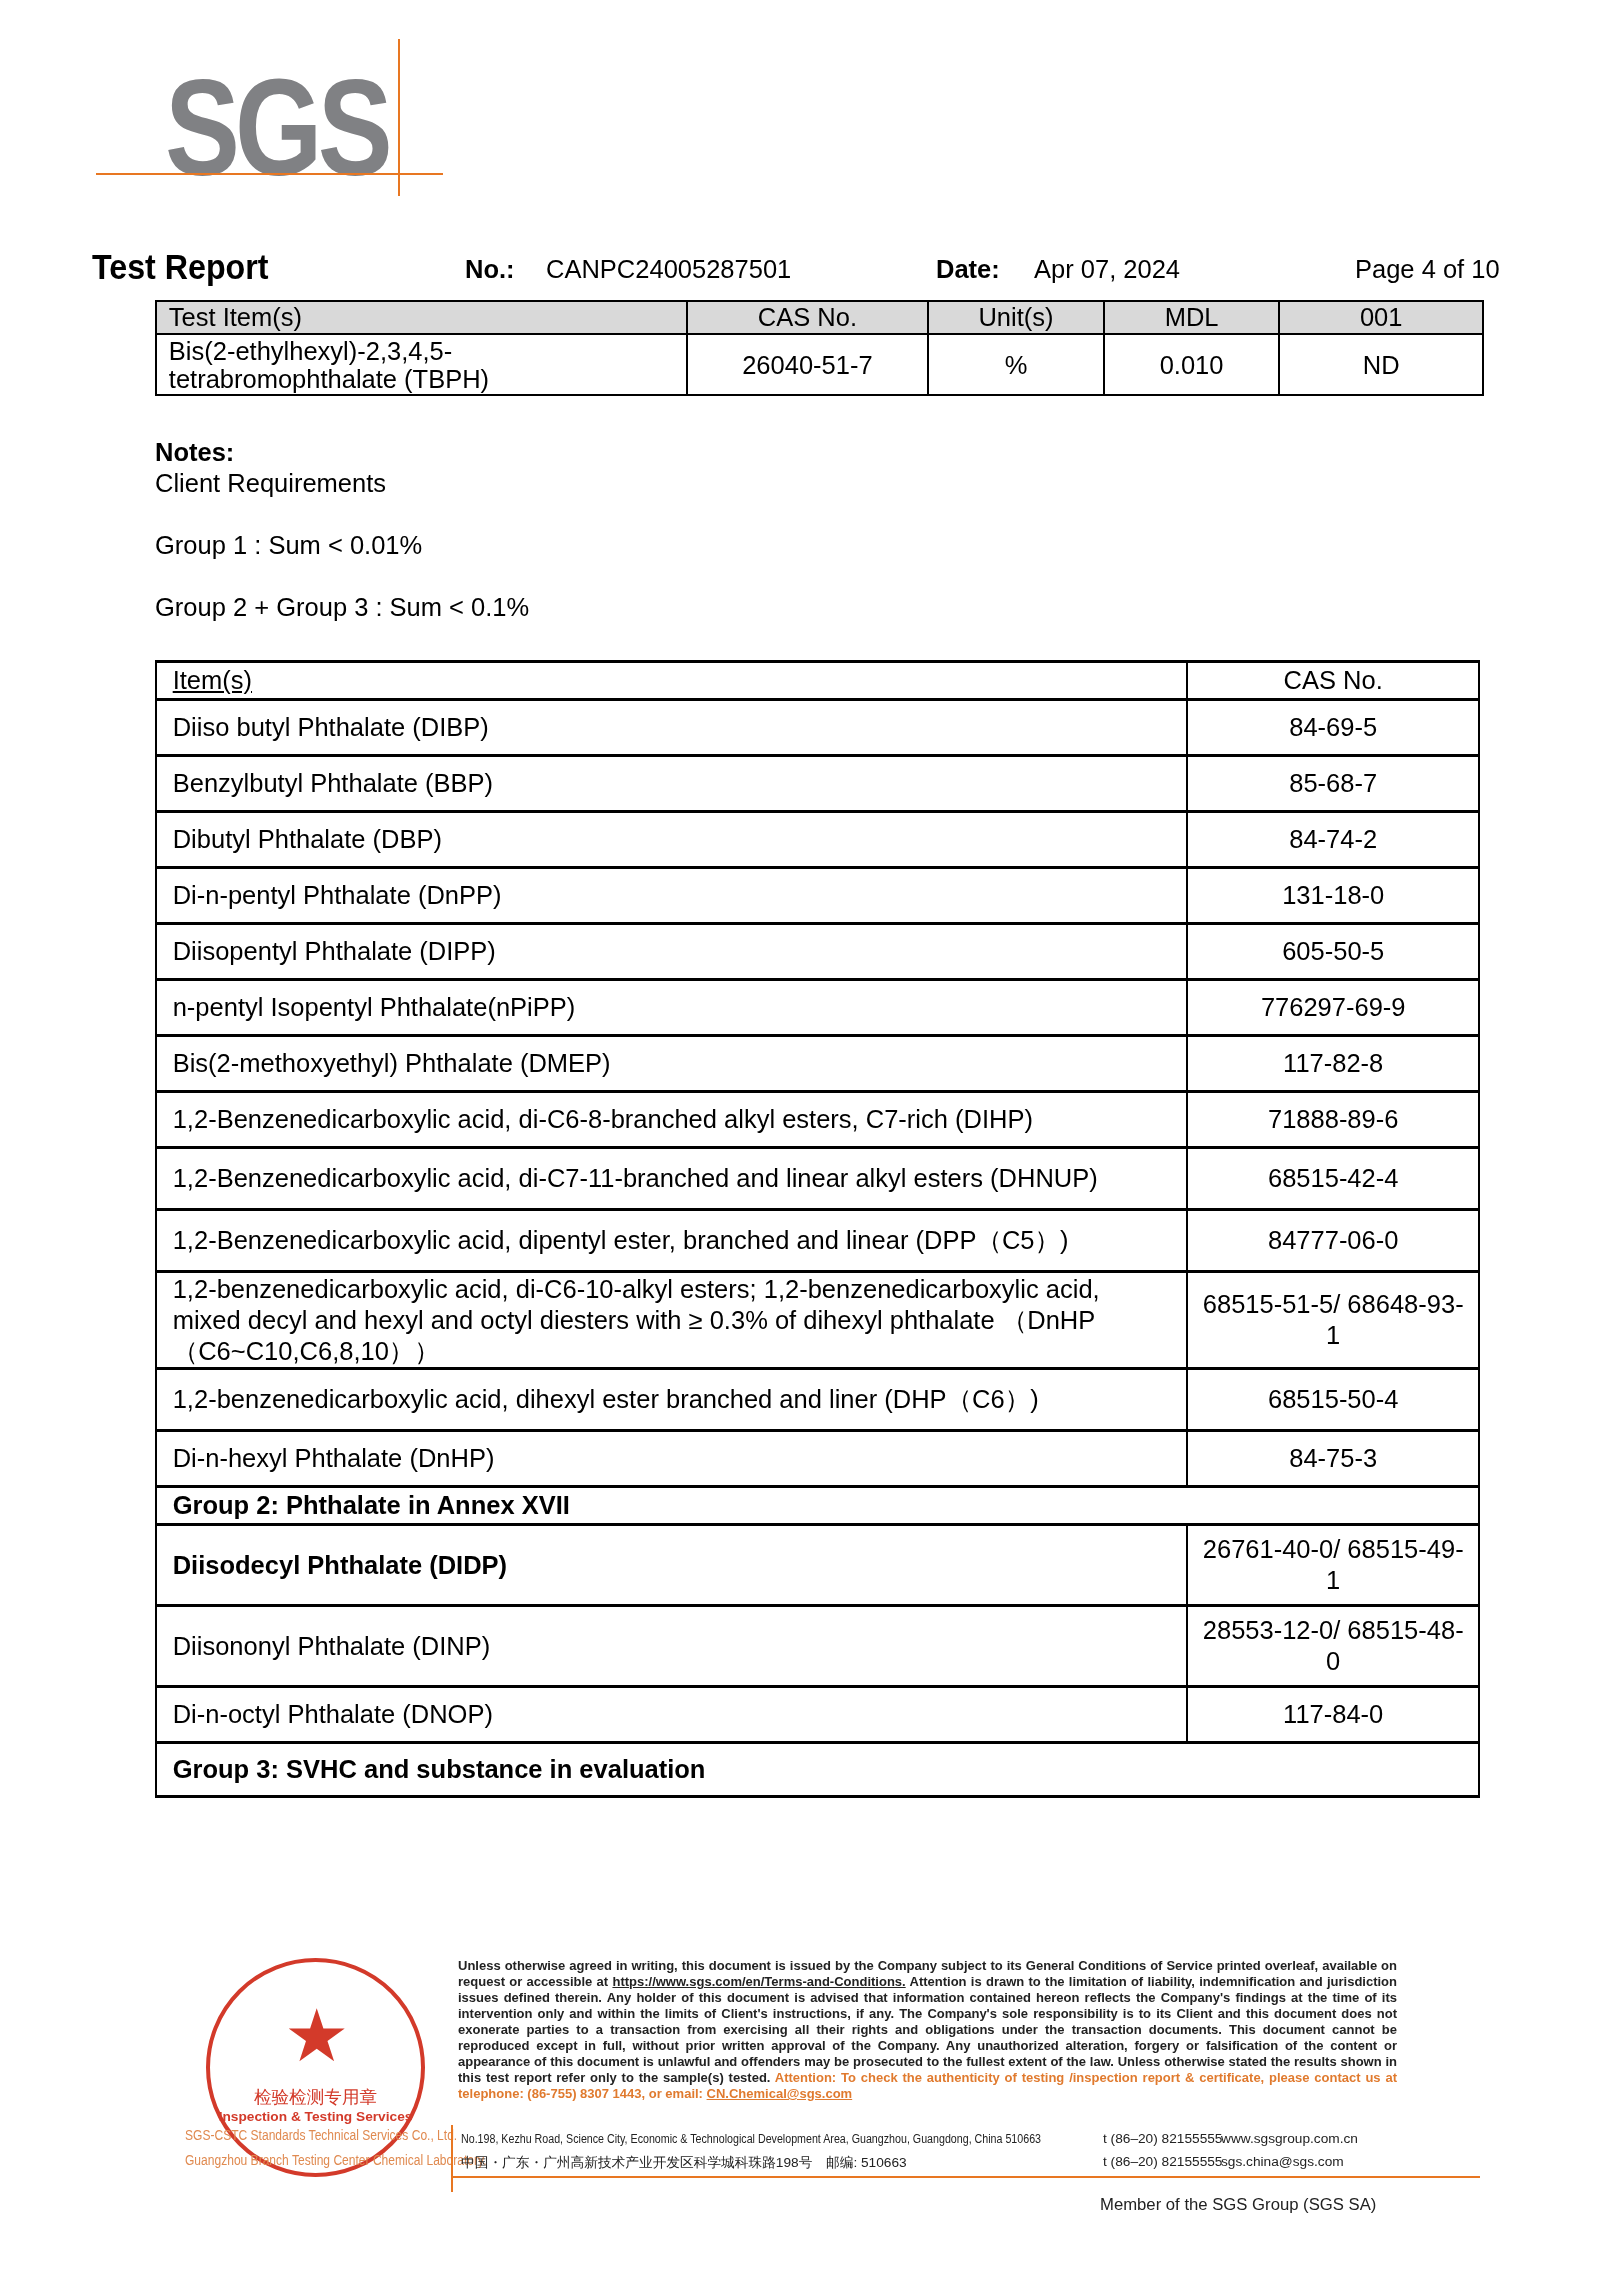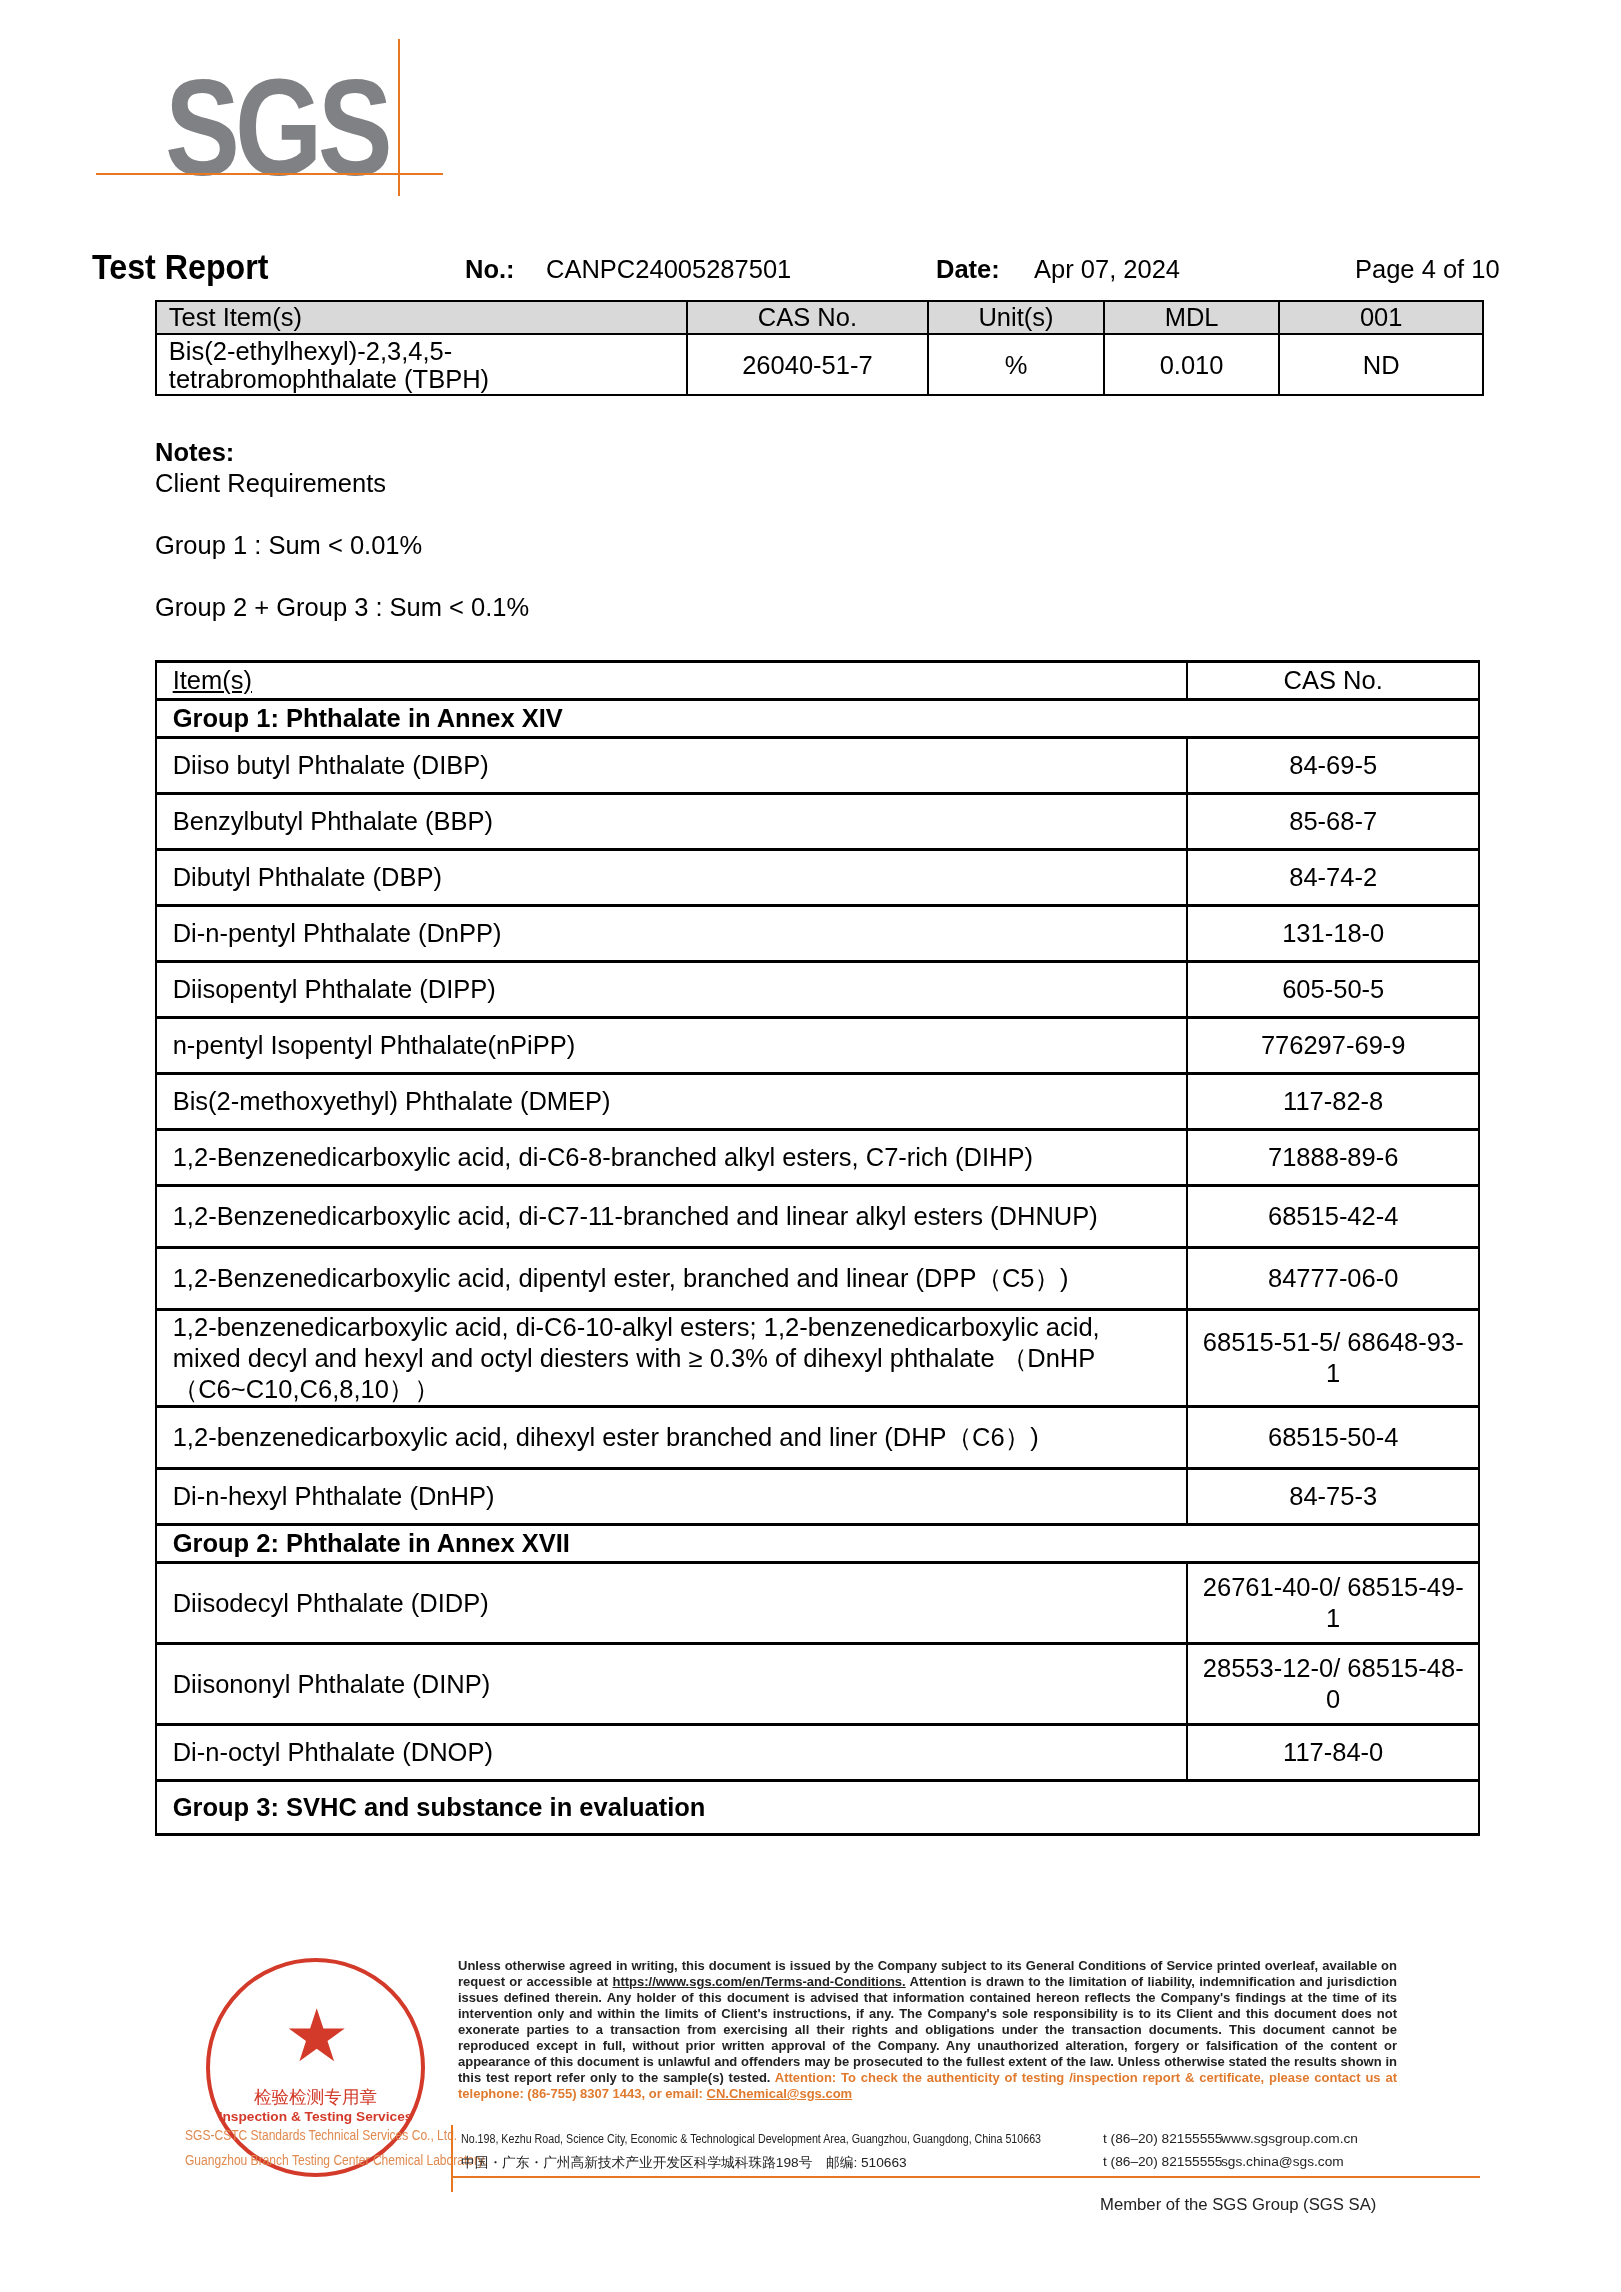--- a/index.html
+++ b/index.html
@@ -112,23 +112,20 @@
   <p style="margin-top:31px">Group 1 : Sum &lt; 0.01%</p>
   <p style="margin-top:31px">Group 2 + Group 3 : Sum &lt; 0.1%</p>
 </div>
 
 <table class="t2" id="items-table">
   <tbody id="items-body">
     <tr class="hdrrow">
       <td><span class="u">Item(s)</span></td>
       <td class="cas">CAS No.</td>
     </tr>
-    <tr class="grp">
-      <td colspan="2">Group 1: Phthalate in Annex XIV</td>
-    </tr>
     <tr>
         <td style="height: 53px;">Diiso butyl Phthalate (DIBP)</td>
         <td class="cas">84-69-5</td>
       </tr>
       <tr>
         <td style="height: 53px;">Benzylbutyl Phthalate (BBP)</td>
         <td class="cas">85-68-7</td>
       </tr>
       <tr>
         <td style="height: 53px; margin-left: 16px;">Dibutyl Phthalate (DBP)</td>
@@ -171,21 +168,21 @@
         <td class="cas">68515-50-4</td>
       </tr>
       <tr>
         <td style="height: 53px;">Di-n-hexyl Phthalate (DnHP)</td>
         <td class="cas">84-75-3</td>
       </tr>
     <tr class="grp" id="g2-header">
       <td colspan="2">Group 2: Phthalate in Annex XVII</td>
     </tr>
     <tr>
-        <td style="height: 78px;">Diisodecyl Phthalate (DIDP)</td>
+        <td style="height: 78px; font-weight: bold;">Diisodecyl Phthalate (DIDP)</td>
         <td class="cas">26761-40-0/ 68515-49-1</td>
       </tr>
       <tr>
         <td style="height: 78px;">Diisononyl Phthalate (DINP)</td>
         <td class="cas">28553-12-0/ 68515-48-0</td>
       </tr>
       <tr>
         <td style="height: 53px;">Di-n-octyl Phthalate (DNOP)</td>
         <td class="cas">117-84-0</td>
       </tr>

